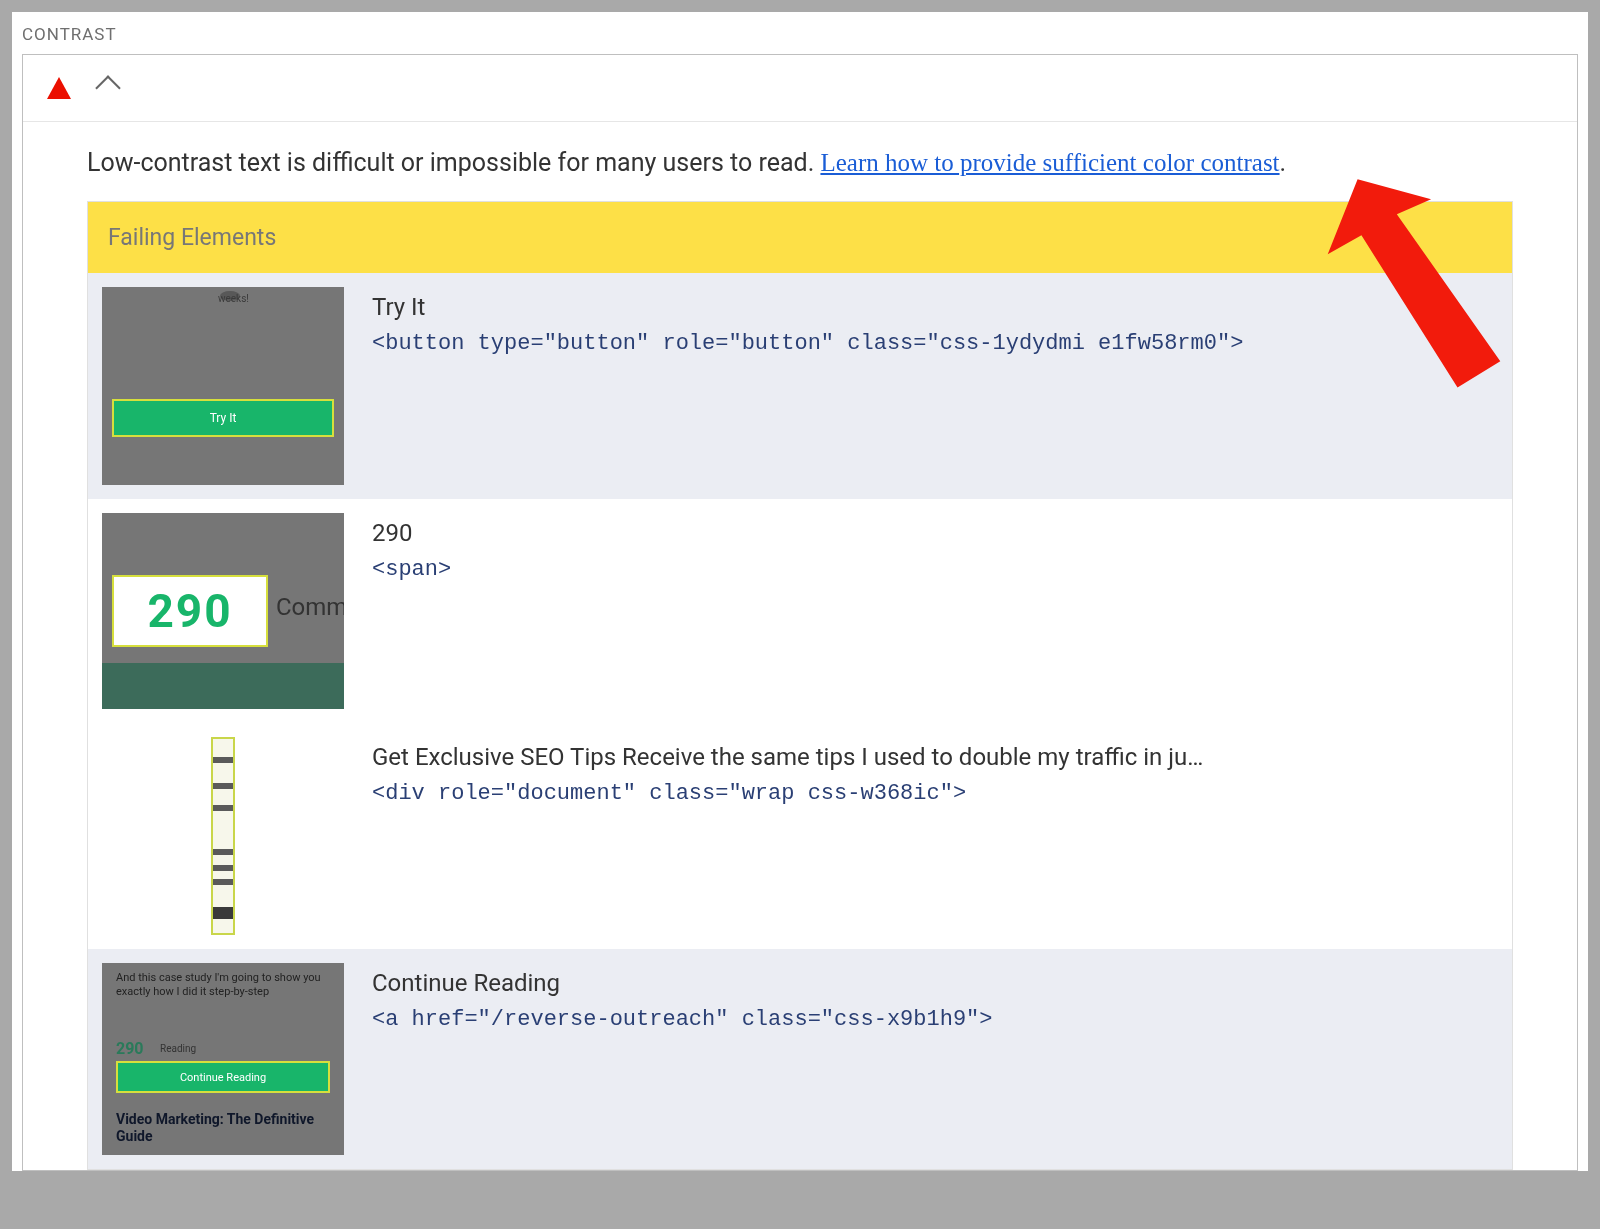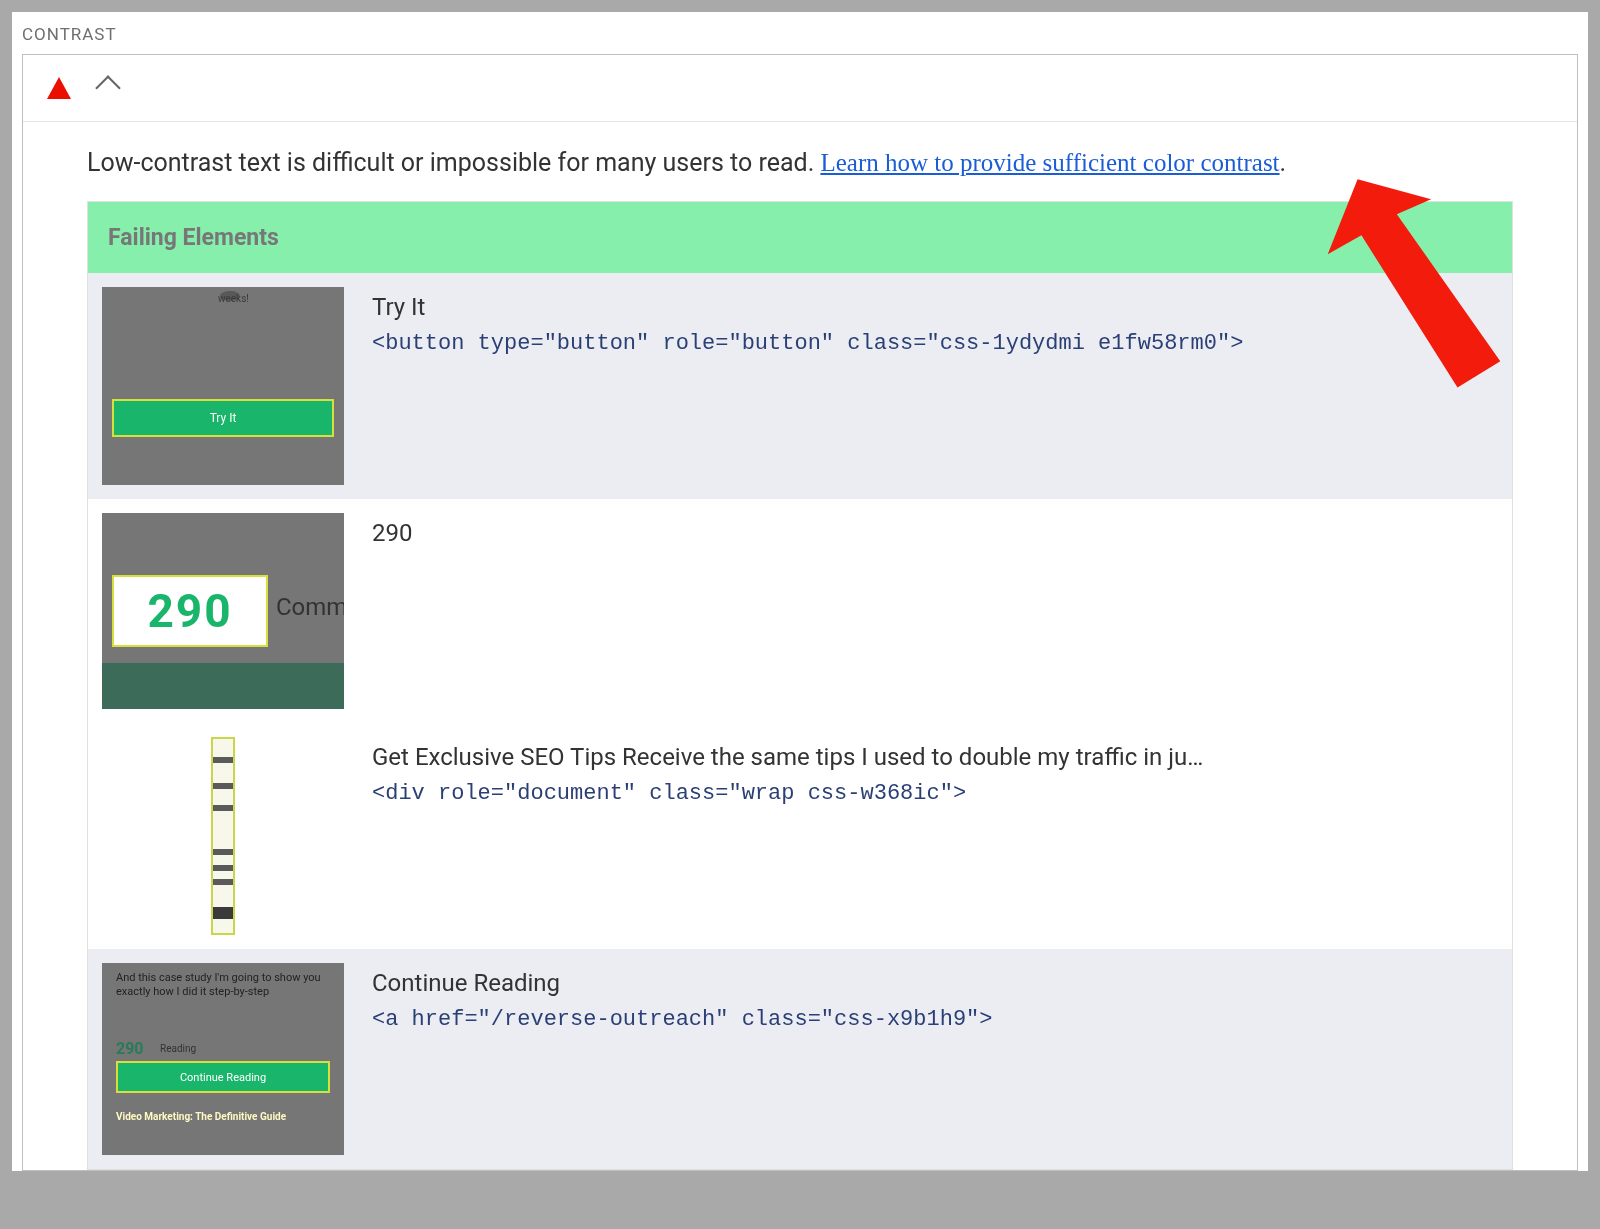--- a/index.html
+++ b/index.html
@@ -64,22 +64,21 @@
     font-family: Liberation Serif, serif;
   }
   .failing-box {
     margin: 0 64px 0 64px;
     border: 1px solid #e0e0e0;
   }
   .failing-header {
     padding: 22px 20px;
     color: #777;
     font-size: 23px;
-    background: #86efac;
-    font-weight: bold;
+    background: #fde047;
   }
   .fail-row {
     display: flex;
     padding: 14px 20px 14px 14px;
     gap: 28px;
     align-items: flex-start;
   }
   .fail-row.shaded { background: #ebedf3; }
   .thumb {
     width: 242px;
@@ -139,21 +138,21 @@
   .thumb3 .seg { position:absolute; left:0; right:0; height:6px; background:#5a5a5a; }
   
   .t4-text { position:absolute; left:14px; top:8px; right:14px; font-size:11px; color:#222; line-height:1.3; }
   .t4-290 { position:absolute; left:14px; top:76px; font-size:16px; font-weight:bold; color:#2a7a5a; }
   .t4-290s { position:absolute; left:58px; top:80px; font-size:10px; color:#333; }
   .t4-btn {
     position:absolute; left:14px; right:14px; top:98px; height:32px;
     background:#18b56a; border:2px solid #d6df3c;
     color:#fff; font-size:11px; display:flex; align-items:center; justify-content:center;
   }
-  .t4-bold { position:absolute; left:14px; top:148px; font-size:10px; font-weight:bold; color:#fef9c3; line-height:1.2; }
+  .t4-bold { position:absolute; left:14px; top:148px; font-size:14px; font-weight:bold; color:#0f172a; line-height:1.2; }
   
   .arrow-wrap {
     position: absolute;
     top: 152px;
     left: 1262px;
     width: 260px;
     height: 260px;
     pointer-events: none;
   }
   .outer { position: relative; }
@@ -197,20 +196,21 @@
           <div class="thumb-inner t2">
             <div class="t2-whitebox">
               <span class="t2-num">290</span>
             </div>
             <div class="t2-side">Comme</div>
             <div class="t2-band"></div>
           </div>
         </div>
         <div class="detail">
           <div class="el-label">290</div>
+          <div class="el-code">&lt;span&gt;</div>
         </div>
       </div>
 
       <div class="fail-row">
         <div class="thumb">
           <div class="thumb3">
             <div class="seg" style="top:18px"></div>
             <div class="seg" style="top:44px"></div>
             <div class="seg" style="top:66px"></div>
             <div class="seg" style="top:110px"></div>

